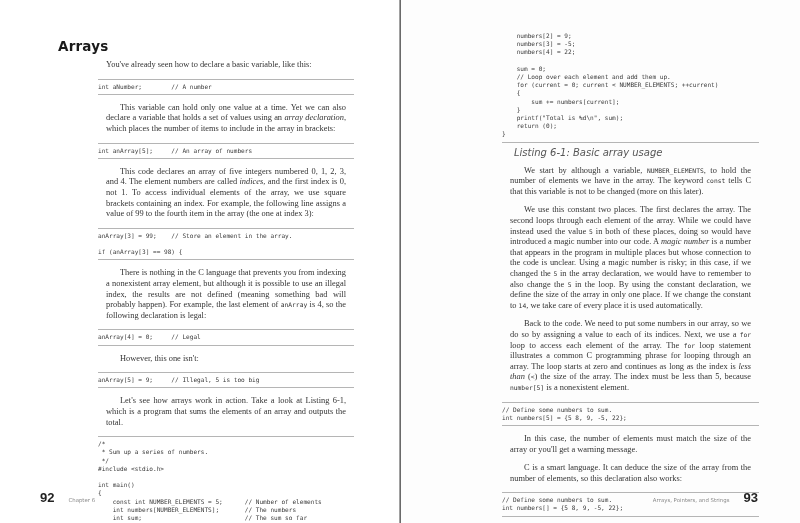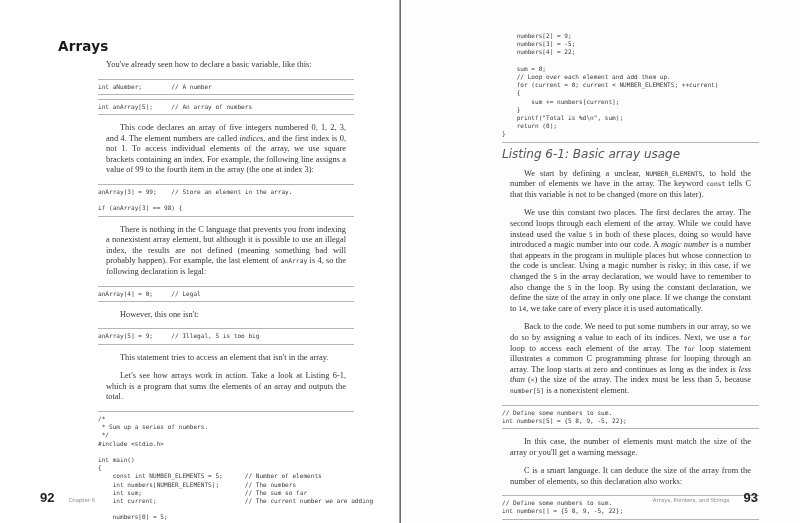--- a/index.html
+++ b/index.html
@@ -38,21 +38,21 @@
   .code {
     border-top: 1px solid #b5b5b5; border-bottom: 1px solid #b5b5b5;
     padding: 3px 0 3px 0; margin: 3px 0 4px 0;
     font-family: "DejaVu Sans Mono", "Liberation Mono", monospace;
     font-size: 6.1px; line-height: 8.2px; color: #3a3a3a; white-space: pre;
   }
   .code .ln { display: block; min-height: 8.2px; }
   .code.open-top { border-top: none; padding-top: 0; margin-top: 0; }
   .caption {
     font-family: "DejaVu Sans", "Liberation Sans", sans-serif;
-    font-style: italic; font-size: 12px; color: #555; margin: 2px 0 5px 0;
+    font-style: italic; font-size: 10px; color: #555; margin: 2px 0 5px 12px;
   }
   .footer { position: absolute; top: 490px; display: flex; align-items: baseline; }
   .footer .num {
     font-family: Liberation Sans, sans-serif;
     font-weight: bold; font-size: 13px; color: #222;
   }
   .footer .run {
     font-family: "DejaVu Sans", "Liberation Sans", sans-serif;
     font-size: 5.4px; color: #8a8a8a;
   }
@@ -63,44 +63,44 @@
 </style>
 </head>
 <body>
 
 <div class="spread">
   <div class="page left">
     <div class="heading">Arrays</div>
     <div class="col">
         <p><span>You've already seen how to declare a basic variable, like this:</span></p>
         <div class="code"><span class="ln">int aNumber;        // A number</span></div>
+        <p class="indent"><span>This variable can hold only one value at a time. Yet we can also declare a variable that holds a set of values using an </span><em>array declaration</em><span>, which places the number of items to include in the array in brackets:</span></p>
         <div class="code"><span class="ln">int anArray[5];     // An array of numbers</span></div>
         <p class="indent"><span>This code declares an array of five integers numbered 0, 1, 2, 3, and 4. The element numbers are called </span><em>indices</em><span>, and the first index is 0, not 1. To access individual elements of the array, we use square brackets containing an index. For example, the following line assigns a value of 99 to the fourth item in the array (the one at index 3):</span></p>
         <div class="code"><span class="ln">anArray[3] = 99;    // Store an element in the array.</span><span class="ln"></span><span class="ln">if (anArray[3] == 98) {</span></div>
         <p class="indent"><span>There is nothing in the C language that prevents you from indexing a nonexistent array element, but although it is possible to use an illegal index, the results are not defined (meaning something bad will probably happen). For example, the last element of </span><code class="inline">anArray</code><span> is 4, so the following declaration is legal:</span></p>
         <div class="code"><span class="ln">anArray[4] = 0;     // Legal</span></div>
         <p class="indent"><span>However, this one isn't:</span></p>
         <div class="code"><span class="ln">anArray[5] = 9;     // Illegal, 5 is too big</span></div>
-        <p class="indent"><span>This statement tries to access an element that isn't in the array.</span></p>
         <p class="indent"><span>Let's see how arrays work in action. Take a look at Listing 6-1, which is a program that sums the elements of an array and outputs the total.</span></p>
         <div class="code" style="border-bottom: none;"><span class="ln">/*</span><span class="ln"> * Sum up a series of numbers.</span><span class="ln"> */</span><span class="ln">#include &lt;stdio.h&gt;</span><span class="ln"></span><span class="ln">int main()</span><span class="ln">{</span><span class="ln">    const int NUMBER_ELEMENTS = 5;      // Number of elements</span><span class="ln">    int numbers[NUMBER_ELEMENTS];       // The numbers</span><span class="ln">    int sum;                            // The sum so far</span><span class="ln">    int current;                        // The current number we are adding</span><span class="ln"></span><span class="ln">    numbers[0] = 5;</span><span class="ln">    numbers[1] = 8;</span></div>
       </div>
     <div class="footer left">
       <span class="num">92</span>
       <span class="run">Chapter 6</span>
     </div>
   </div>
 
   <div class="spine"></div>
 
   <div class="page right">
     <div class="col">
         <div class="code open-top"><span class="ln">    numbers[2] = 9;</span><span class="ln">    numbers[3] = -5;</span><span class="ln">    numbers[4] = 22;</span><span class="ln"></span><span class="ln">    sum = 0;</span><span class="ln">    // Loop over each element and add them up.</span><span class="ln">    for (current = 0; current &lt; NUMBER_ELEMENTS; ++current)</span><span class="ln">    {</span><span class="ln">        sum += numbers[current];</span><span class="ln">    }</span><span class="ln">    printf("Total is %d\n", sum);</span><span class="ln">    return (0);</span><span class="ln">}</span></div>
         <div class="caption">Listing 6-1: Basic array usage</div>
-        <p class="indent"><span>We start by defining a unclear, </span><code class="inline">NUMBER_ELEMENTS</code><span>, to hold the number of elements we have in the array. The keyword </span><code class="inline">const</code><span> tells C that this variable is not to be changed (more on this later).</span></p>
+        <p class="indent"><span>We start by although a variable, </span><code class="inline">NUMBER_ELEMENTS</code><span>, to hold the number of elements we have in the array. The keyword </span><code class="inline">const</code><span> tells C that this variable is not to be changed (more on this later).</span></p>
         <p class="indent"><span>We use this constant two places. The first declares the array. The second loops through each element of the array. While we could have instead used the value </span><code class="inline">5</code><span> in both of these places, doing so would have introduced a magic number into our code. A </span><em>magic number</em><span> is a number that appears in the program in multiple places but whose connection to the code is unclear. Using a magic number is risky; in this case, if we changed the </span><code class="inline">5</code><span> in the array declaration, we would have to remember to also change the </span><code class="inline">5</code><span> in the loop. By using the constant declaration, we define the size of the array in only one place. If we change the constant to </span><code class="inline">14</code><span>, we take care of every place it is used automatically.</span></p>
         <p class="indent"><span>Back to the code. We need to put some numbers in our array, so we do so by assigning a value to each of its indices. Next, we use a </span><code class="inline">for</code><span> loop to access each element of the array. The </span><code class="inline">for</code><span> loop statement illustrates a common C programming phrase for looping through an array. The loop starts at zero and continues as long as the index is </span><em>less than</em><span> (</span><code class="inline">&lt;</code><span>) the size of the array. The index must be less than 5, because </span><code class="inline">number[5]</code><span> is a nonexistent element.</span></p>
         <div class="code"><span class="ln">// Define some numbers to sum.</span><span class="ln">int numbers[5] = {5 8, 9, -5, 22};</span></div>
         <p class="indent"><span>In this case, the number of elements must match the size of the array or you'll get a warning message.</span></p>
         <p class="indent"><span>C is a smart language. It can deduce the size of the array from the number of elements, so this declaration also works:</span></p>
         <div class="code"><span class="ln">// Define some numbers to sum.</span><span class="ln">int numbers[] = {5 8, 9, -5, 22};</span></div>
       </div>
     <div class="footer right">
       <span class="run">Arrays, Pointers, and Strings</span>
       <span class="num">93</span>

